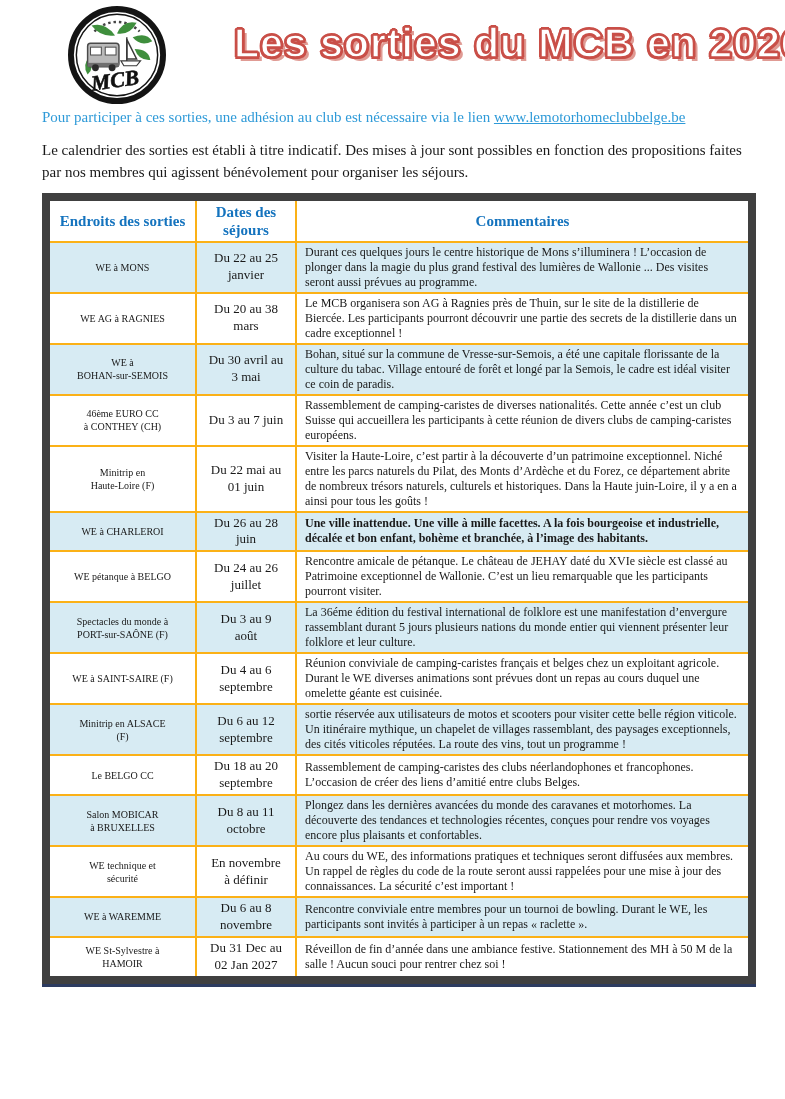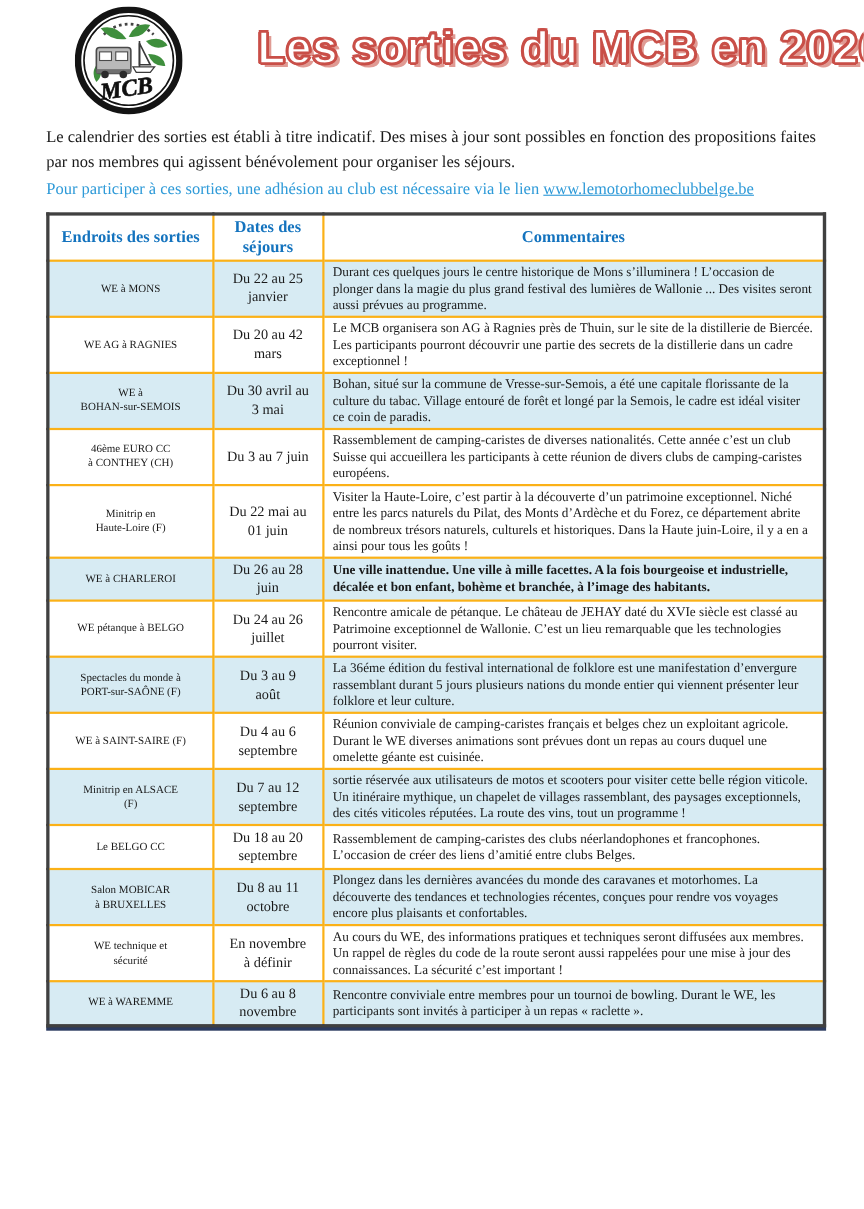--- a/index.html
+++ b/index.html
@@ -34,21 +34,21 @@
   .intro{font-size:15px;line-height:1.5;margin:10px 0 0 0;}
   .intro.blue{color:#2e9ad8;margin-top:2px;}
   .link{color:#2e9ad8;text-decoration:underline;cursor:pointer;}
 
   
   table.outings{
     border-collapse:collapse;
     table-layout:fixed;
     width:706px;
     margin-top:9px;
-    border:3px solid #404040;
+    border:8px solid #404040;
     box-shadow:0 3px 0 #2c3b60;
   }
   col.c1{width:150px;} col.c2{width:100px;} col.c3{width:456px;}
   th,td{border:2px solid #fbb117;vertical-align:middle;}
   th{
     color:#1473be;font-weight:bold;font-size:15px;
     text-align:center;padding:2px 4px;line-height:1.2;background:#fff;
   }
   td{padding:2px 8px;}
   td.place{
@@ -92,22 +92,22 @@
       <g>
         <path d="M60 34 L70 54 L60 54 Z" fill="#ffffff" stroke="#3a3a3a" stroke-width="1.5"></path>
         <line x1="60" y1="32" x2="60" y2="56" stroke="#3a3a3a" stroke-width="1.5"></line>
         <path d="M54 56 L74 56 L70 61 L57 61 Z" fill="#ffffff" stroke="#3a3a3a" stroke-width="1.2"></path>
       </g>
       <text x="49" y="83" transform="rotate(-8 49 83)" text-anchor="middle" font-family="Liberation Serif, serif" font-size="22" font-weight="bold" font-style="italic" fill="#101010" stroke="#101010" stroke-width="0.6">MCB</text>
     </svg>
     <h1 class="title">Les sorties du MCB en 2026</h1>
   </div>
 
+  <p class="intro blue"><span>Pour participer à ces sorties, une adhésion au club est nécessaire via le lien </span><a class="link">www.lemotorhomeclubbelge.be</a></p>
   <p class="intro">Le calendrier des sorties est établi à titre indicatif. Des mises à jour sont possibles en fonction des propositions faites par nos membres qui agissent bénévolement pour organiser les séjours.</p>
-  <p class="intro blue"><span>Pour participer à ces sorties, une adhésion au club est nécessaire via le lien </span><a class="link">www.lemotorhomeclubbelge.be</a></p>
 
   <table class="outings">
     <colgroup>
         <col class="c1">
         <col class="c2">
         <col class="c3">
       </colgroup>
     <thead>
       <tr>
         <th>Endroits des sorties</th>
@@ -119,21 +119,21 @@
         <tr class="shaded">
           <td class="place">WE à MONS</td>
           <td class="date">Du 22 au 25
 janvier</td>
           <td class="comment">
             <div class="comment-text">Durant ces quelques jours le centre historique de Mons s’illuminera ! L’occasion de plonger dans la magie du plus grand festival des lumières de Wallonie ... Des visites seront aussi prévues au programme.</div>
           </td>
         </tr>
         <tr>
           <td class="place">WE AG à RAGNIES</td>
-          <td class="date">Du 20 au 42
+          <td class="date">Du 20 au 38
 mars</td>
           <td class="comment">
             <div class="comment-text">Le MCB organisera son AG à Ragnies près de Thuin, sur le site de la distillerie de Biercée. Les participants pourront découvrir une partie des secrets de la distillerie dans un cadre exceptionnel !</div>
           </td>
         </tr>
         <tr class="shaded">
           <td class="place">WE à
 BOHAN-sur-SEMOIS</td>
           <td class="date">Du 30 avril au
 3 mai</td>
@@ -164,21 +164,21 @@
 juin</td>
           <td class="comment">
             <div class="comment-text clip">Une ville inattendue. Une ville à mille facettes. A la fois bourgeoise et industrielle, décalée et bon enfant, bohème et branchée, à l’image des habitants.</div>
           </td>
         </tr>
         <tr>
           <td class="place">WE pétanque à BELGO</td>
           <td class="date">Du 24 au 26
 juillet</td>
           <td class="comment">
-            <div class="comment-text">Rencontre amicale de pétanque. Le château de JEHAY daté du XVIe siècle est classé au Patrimoine exceptionnel de Wallonie. C’est un lieu remarquable que les technologies pourront visiter.</div>
+            <div class="comment-text">Rencontre amicale de pétanque. Le château de JEHAY daté du XVIe siècle est classé au Patrimoine exceptionnel de Wallonie. C’est un lieu remarquable que les participants pourront visiter.</div>
           </td>
         </tr>
         <tr class="shaded">
           <td class="place">Spectacles du monde à
 PORT-sur-SAÔNE (F)</td>
           <td class="date">Du 3 au 9
 août</td>
           <td class="comment">
             <div class="comment-text">La 36éme édition du festival international de folklore est une manifestation d’envergure rassemblant durant 5 jours plusieurs nations du monde entier qui viennent présenter leur folklore et leur culture.</div>
           </td>
@@ -187,21 +187,21 @@
           <td class="place">WE à SAINT-SAIRE (F)</td>
           <td class="date">Du 4 au 6
 septembre</td>
           <td class="comment">
             <div class="comment-text">Réunion conviviale de camping-caristes français et belges chez un exploitant agricole. Durant le WE diverses animations sont prévues dont un repas au cours duquel une omelette géante est cuisinée.</div>
           </td>
         </tr>
         <tr class="shaded">
           <td class="place">Minitrip en ALSACE
 (F)</td>
-          <td class="date">Du 7 au 12
+          <td class="date">Du 6 au 12
 septembre</td>
           <td class="comment">
             <div class="comment-text">sortie réservée aux utilisateurs de motos et scooters pour visiter cette belle région viticole. Un itinéraire mythique, un chapelet de villages rassemblant, des paysages exceptionnels, des cités viticoles réputées. La route des vins, tout un programme !</div>
           </td>
         </tr>
         <tr>
           <td class="place">Le BELGO CC</td>
           <td class="date">Du 18 au 20
 septembre</td>
           <td class="comment">
@@ -227,16 +227,25 @@
           </td>
         </tr>
         <tr class="shaded">
           <td class="place">WE à WAREMME</td>
           <td class="date">Du 6 au 8
 novembre</td>
           <td class="comment">
             <div class="comment-text">Rencontre conviviale entre membres pour un tournoi de bowling. Durant le WE, les participants sont invités à participer à un repas « raclette ».</div>
           </td>
         </tr>
+        <tr>
+          <td class="place">WE St-Sylvestre à
+HAMOIR</td>
+          <td class="date">Du 31 Dec au
+02 Jan 2027</td>
+          <td class="comment">
+            <div class="comment-text">Réveillon de fin d’année dans une ambiance festive. Stationnement des MH à 50 M de la salle ! Aucun souci pour rentrer chez soi !</div>
+          </td>
+        </tr>
       </tbody>
   </table>
 
 </div>
 
 </body></html>

